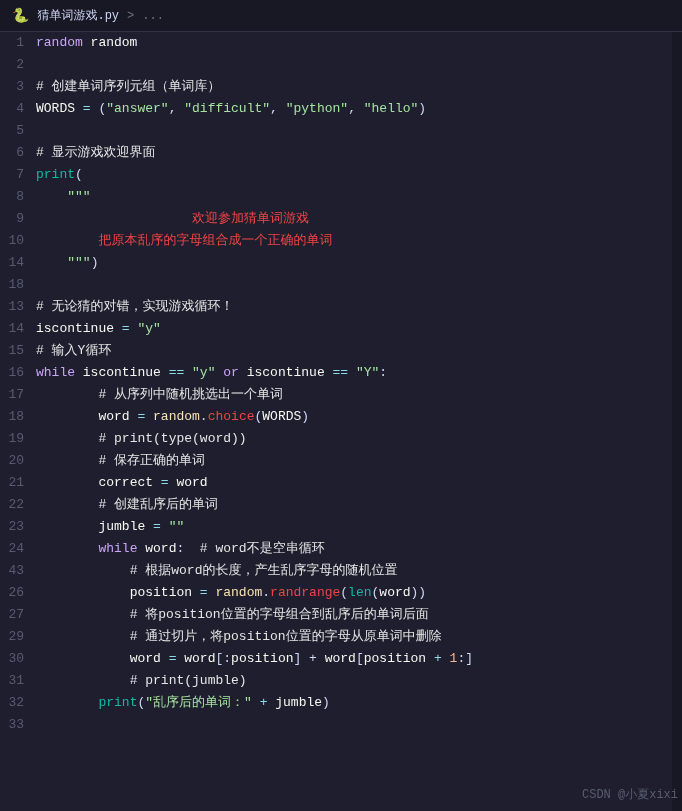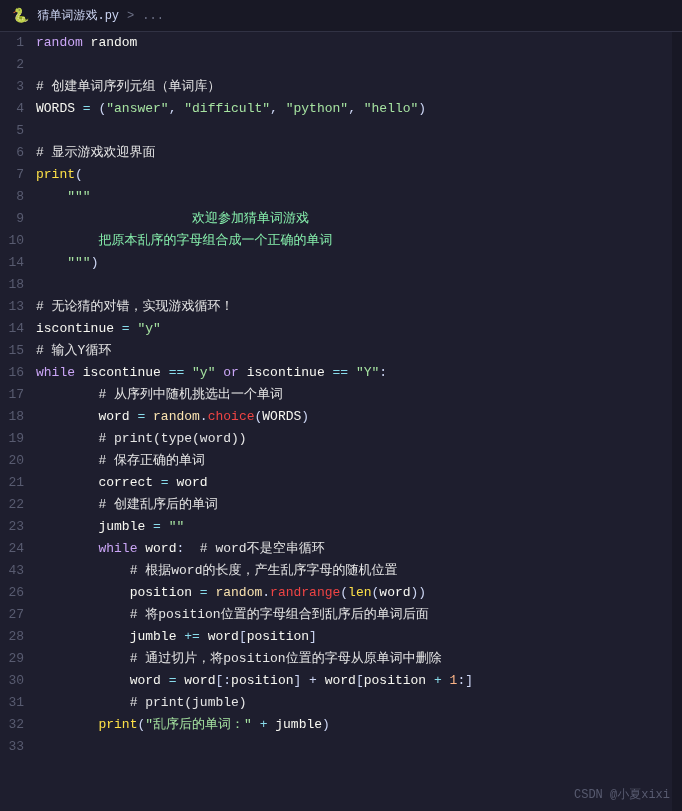--- a/index.html
+++ b/index.html
@@ -51,35 +51,35 @@
       user-select: none;
       min-width: 36px;
     }
     .code {
       line-height: 22px;
       white-space: pre;
       flex: 1;
     }
     
     .kw { color: #cba6f7; } 
-    .fn { color: #fde047; } 
+    .fn { color: #14b8a6; } 
     .str { color: #a6e3a1; } 
     .num { color: #fab387; } 
     .cm { color: #e5e5e5; } 
     .var { color: #f8f8f2; } 
     .op { color: #89dceb; } 
     .punc { color: #cdd6f4; } 
     .cls { color: #f9e2af; } 
     .mt { color: #ef4444; } 
     .tri-str { color: #a6e3a1; } 
-    .tri-str-content { color: #86efac; }
+    .tri-str-content { color: #ef4444; }
     .watermark {
       position: absolute;
       bottom: 8px;
-      right: 12px;
+      right: 4px;
       color: #585b70;
       font-size: 12px;
     }
     .scrollbar-gutter {
       width: 10px;
       background: #181825;
     }
   </style>
 </head>
 <body>
@@ -114,21 +114,20 @@
         <div class="line"><span class="ln">18</span><span class="code"><span>        </span><span class="var">word</span><span class="op"> = </span><span class="cls">random</span><span class="punc">.</span><span class="mt">choice</span><span class="punc">(</span><span class="var">WORDS</span><span class="punc">)</span></span></div>
         <div class="line"><span class="ln">19</span><span class="code"><span>        </span><span class="cm"># print(type(word))</span></span></div>
         <div class="line"><span class="ln">20</span><span class="code"><span>        </span><span class="cm"># 保存正确的单词</span></span></div>
         <div class="line"><span class="ln">21</span><span class="code"><span>        </span><span class="var">correct</span><span class="op"> = </span><span class="var">word</span></span></div>
         <div class="line"><span class="ln">22</span><span class="code"><span>        </span><span class="cm"># 创建乱序后的单词</span></span></div>
         <div class="line"><span class="ln">23</span><span class="code"><span>        </span><span class="var">jumble</span><span class="op"> = </span><span class="str">""</span></span></div>
         <div class="line"><span class="ln">24</span><span class="code"><span>        </span><span class="kw">while</span><span class="var"> word</span><span class="punc">:  </span><span class="cm"># word不是空串循环</span></span></div>
         <div class="line"><span class="ln">43</span><span class="code"><span>            </span><span class="cm"># 根据word的长度，产生乱序字母的随机位置</span></span></div>
         <div class="line"><span class="ln">26</span><span class="code"><span>            </span><span class="var">position</span><span class="op"> = </span><span class="cls">random</span><span class="punc">.</span><span class="mt">randrange</span><span class="punc">(</span><span class="fn">len</span><span class="punc">(</span><span class="var">word</span><span class="punc">))</span></span></div>
         <div class="line"><span class="ln">27</span><span class="code"><span>            </span><span class="cm"># 将position位置的字母组合到乱序后的单词后面</span></span></div>
-        <div class="line"><span class="ln">28</span><span class="code"><span>            </span><span class="var">jumble</span><span class="op"> += </span><span class="var">word</span><span class="punc">[</span><span class="var">position</span><span class="punc">]</span></span></div>
         <div class="line"><span class="ln">29</span><span class="code"><span>            </span><span class="cm"># 通过切片，将position位置的字母从原单词中删除</span></span></div>
         <div class="line"><span class="ln">30</span><span class="code"><span>            </span><span class="var">word</span><span class="op"> = </span><span class="var">word</span><span class="punc">[:</span><span class="var">position</span><span class="punc">] + </span><span class="var">word</span><span class="punc">[</span><span class="var">position</span><span class="op"> + </span><span class="num">1</span><span class="punc">:]</span></span></div>
         <div class="line"><span class="ln">31</span><span class="code"><span>            </span><span class="cm"># print(jumble)</span></span></div>
         <div class="line"><span class="ln">32</span><span class="code"><span>        </span><span class="fn">print</span><span class="punc">(</span><span class="str">"乱序后的单词："</span><span class="op"> + </span><span class="var">jumble</span><span class="punc">)</span></span></div>
         <div class="line"><span class="ln">33</span><span class="code"> </span></div>
       </div>
   </div>
   <div class="scrollbar-gutter"></div>
   <div class="watermark">CSDN @小夏xixi</div>
 </div>

